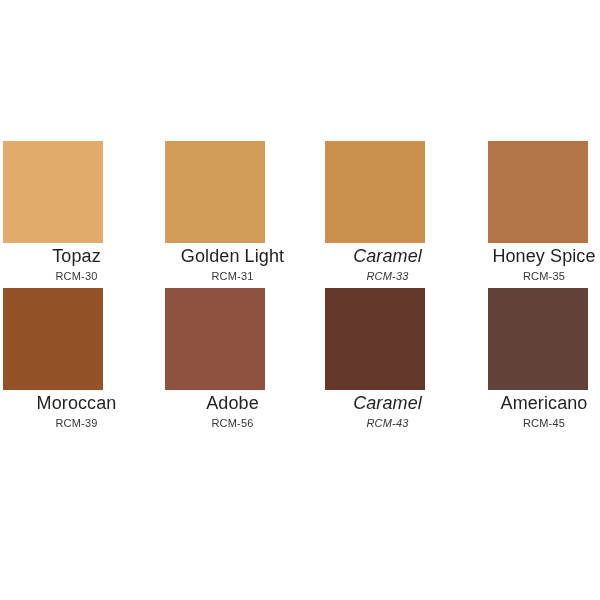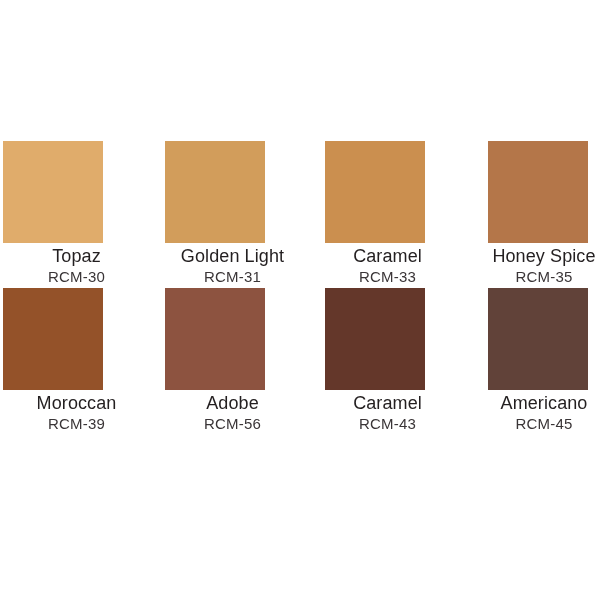--- a/index.html
+++ b/index.html
@@ -56,35 +56,35 @@
   .col-4 .swatch-chip { margin-left: 38px; }
 
   .swatch-caption {
     width: 150px;
     text-align: center;
     box-sizing: border-box;
     padding-top: 2px;
   }
   .col-1 .swatch-caption { padding-left: 3px; }
   .col-2 .swatch-caption { padding-left: 15px; }
-  .col-3 .swatch-caption { padding-left: 25px; }
+  .col-3 .swatch-caption { padding-left: 25px; font-style: italic; }
   .col-4 .swatch-caption { padding-left: 38px; text-align: center; }
 
   .swatch-name {
     display: block;
     font-size: 18px;
     line-height: 22px;
     color: #231f20;
     letter-spacing: 0.1px;
     white-space: nowrap;
   }
 
   .swatch-code {
     display: block;
-    font-size: 15px;
+    font-size: 11px;
     line-height: 19px;
     color: #3a3537;
     letter-spacing: 0.2px;
     white-space: nowrap;
   }
 </style>
 </head>
 <body style="background: rgb(255, 255, 255);">
 
 <div id="palette-board">

